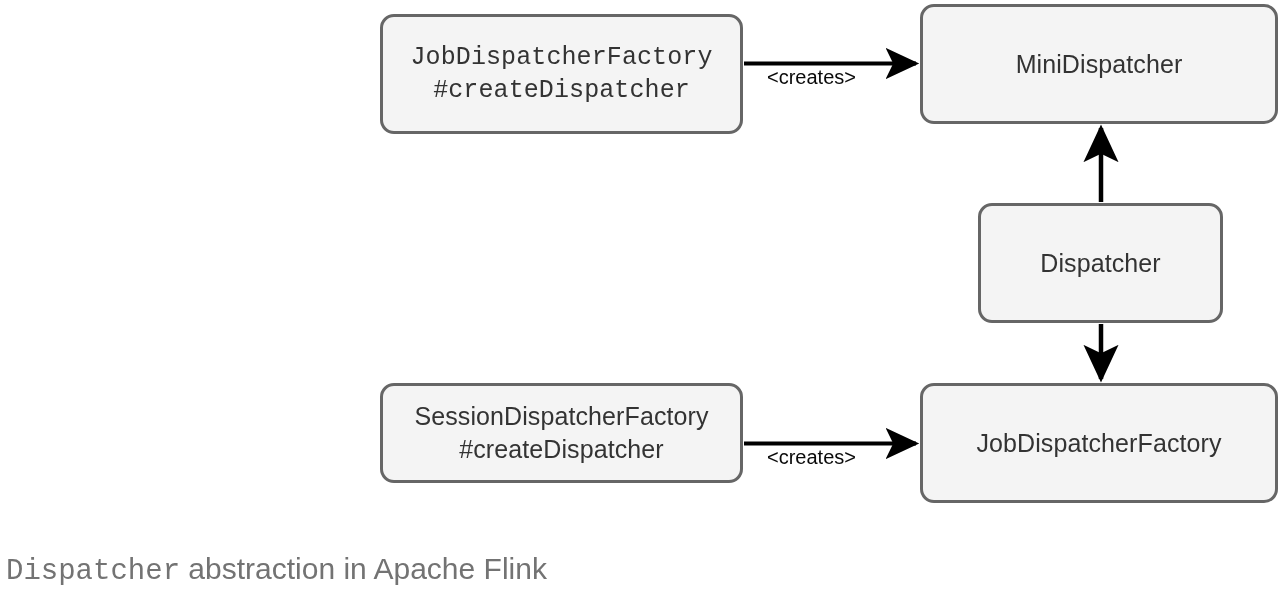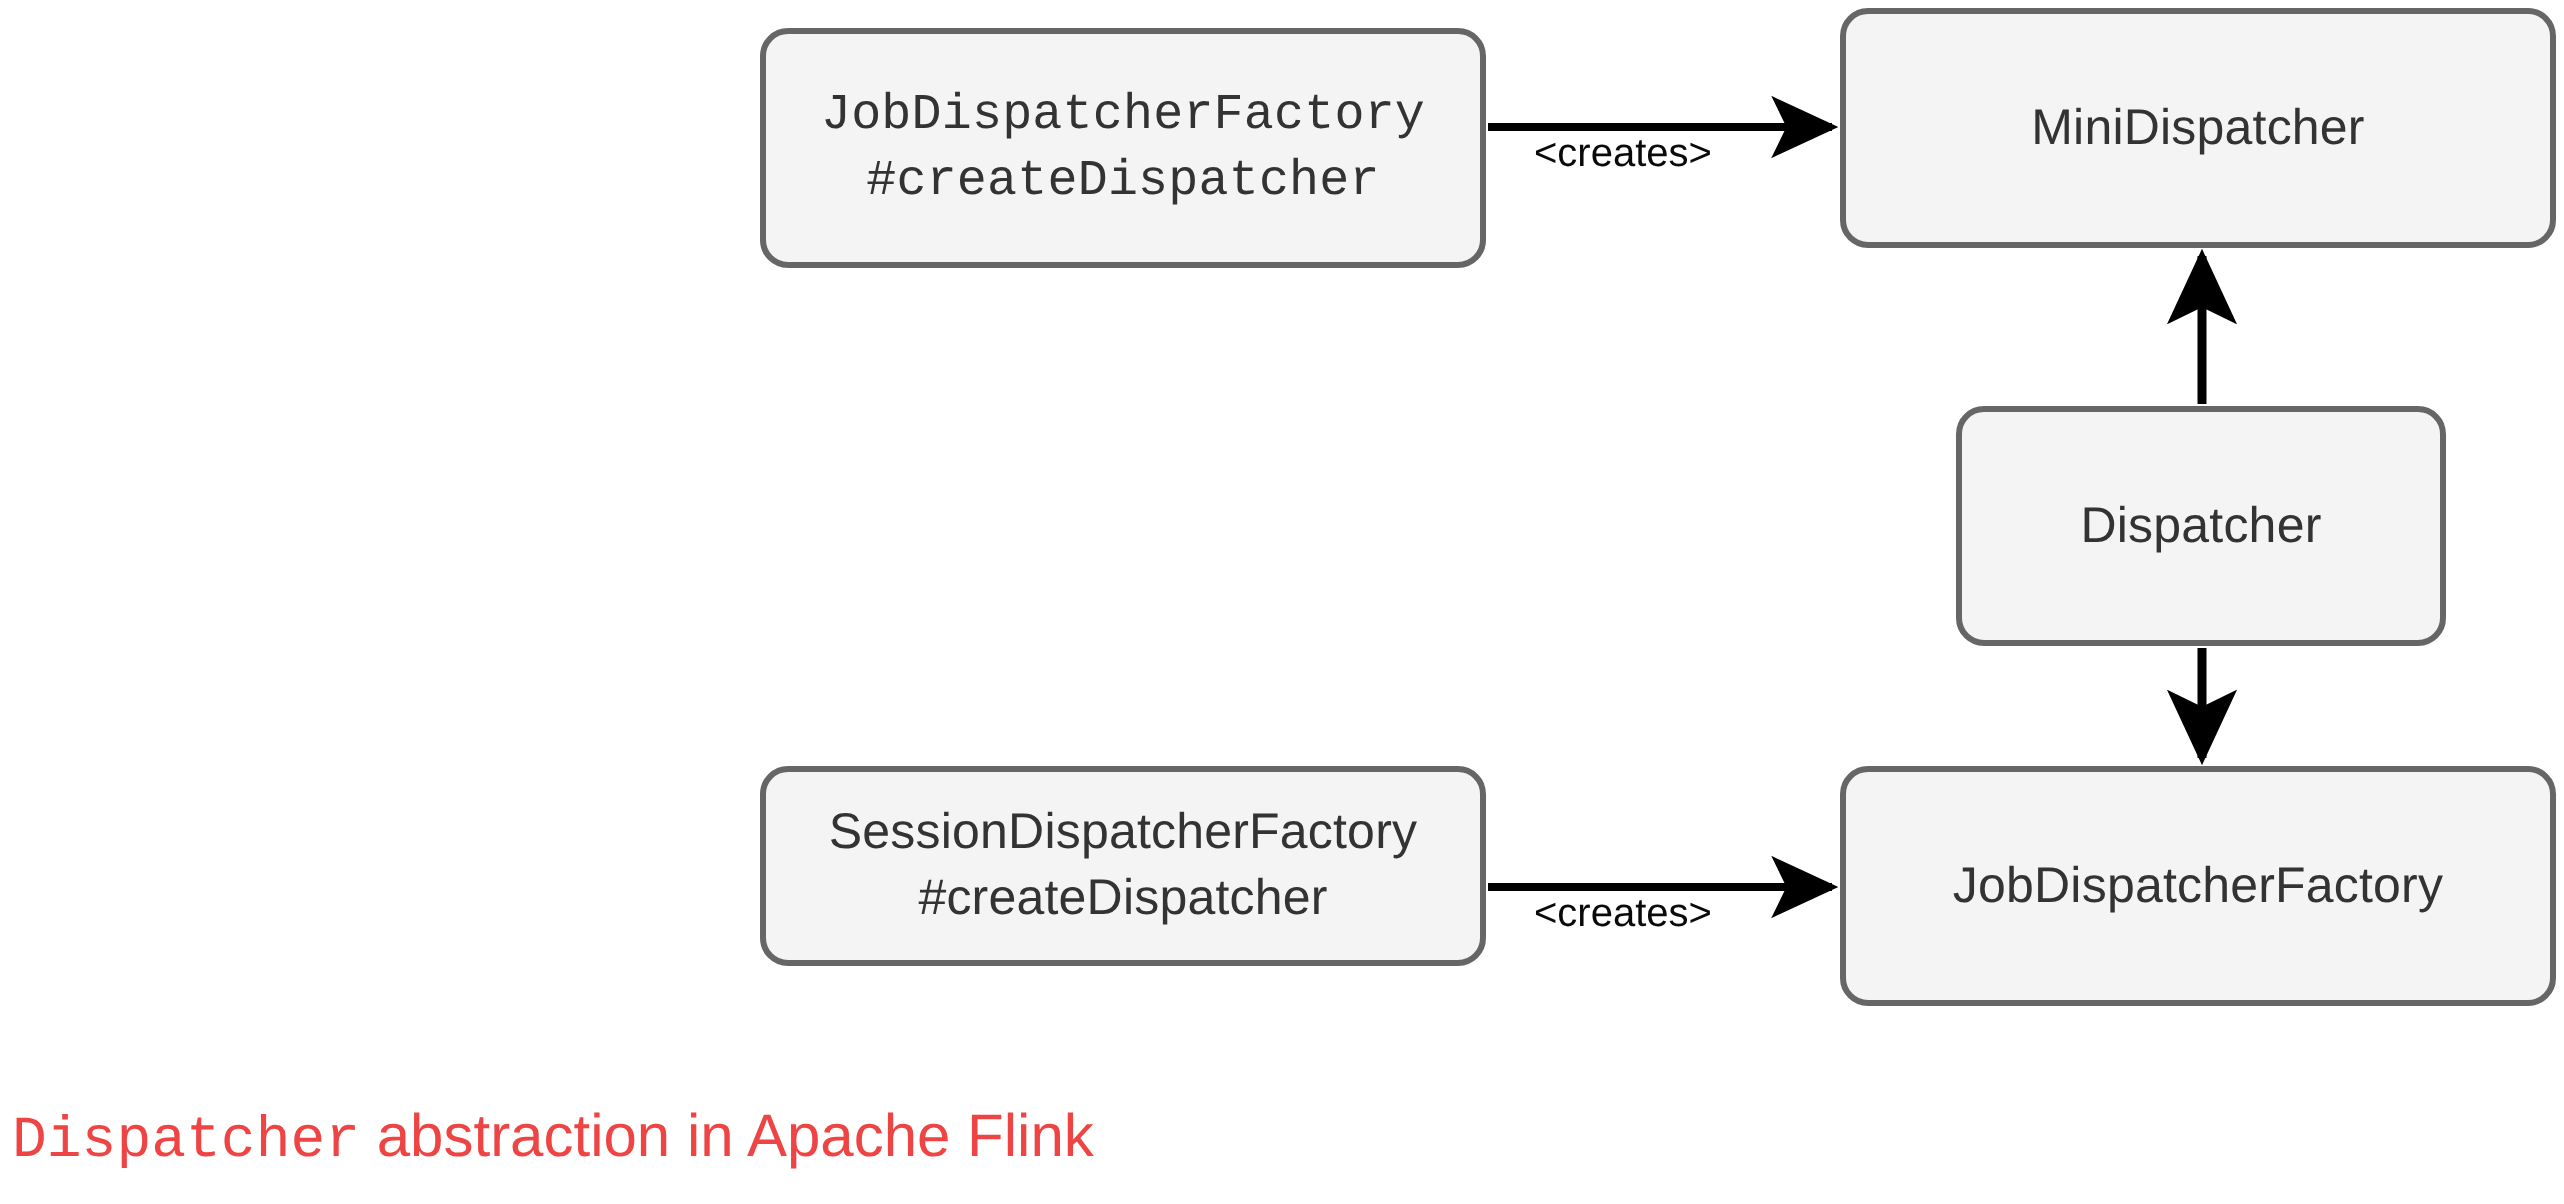--- a/index.html
+++ b/index.html
@@ -92,21 +92,21 @@
     left: 767px;
     top: 398px;
   }
 
   
   #caption {
     position: absolute;
     left: 6px;
     top: 552px;
     font-size: 30px;
-    color: #ef4444;
+    color: #737373;
     white-space: nowrap;
   }
   #caption .mono {
     font-family: "Liberation Mono", "DejaVu Sans Mono", monospace;
     font-size: 29px;
   }
   #caption .sans {
     font-family: "Liberation Sans", sans-serif;
   }
 

